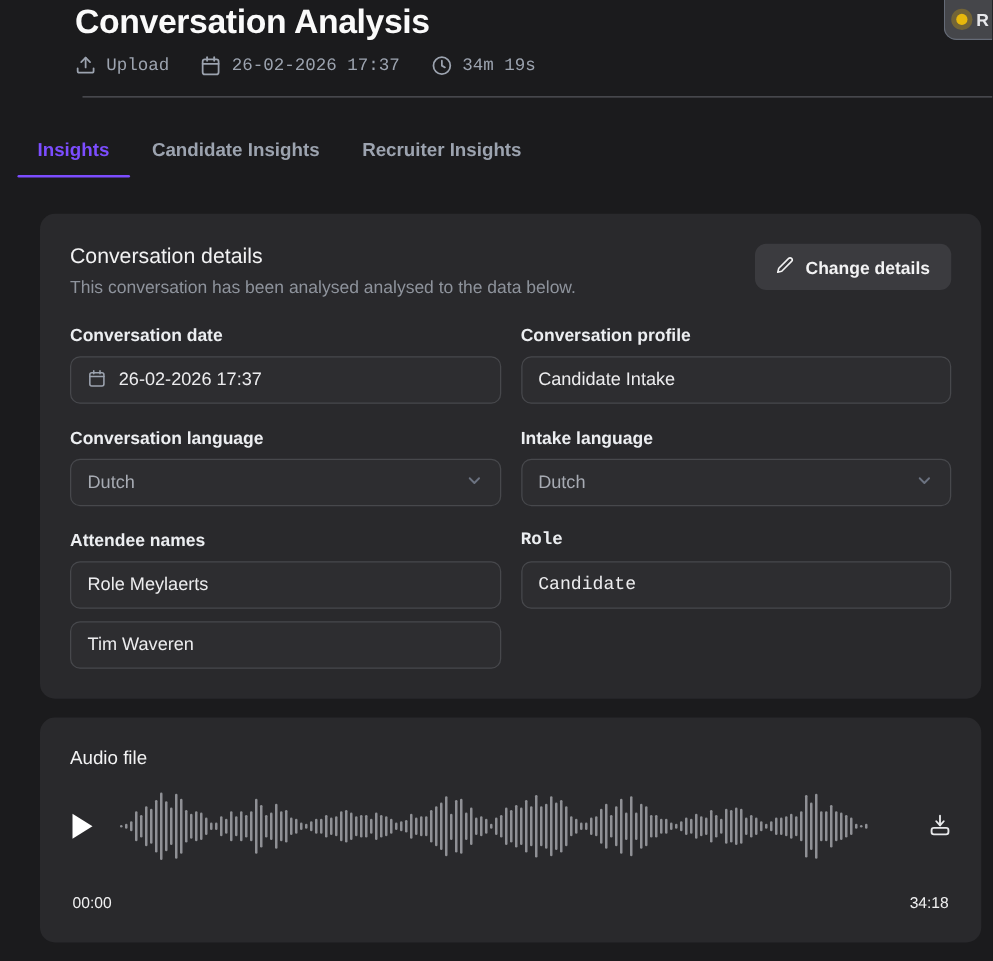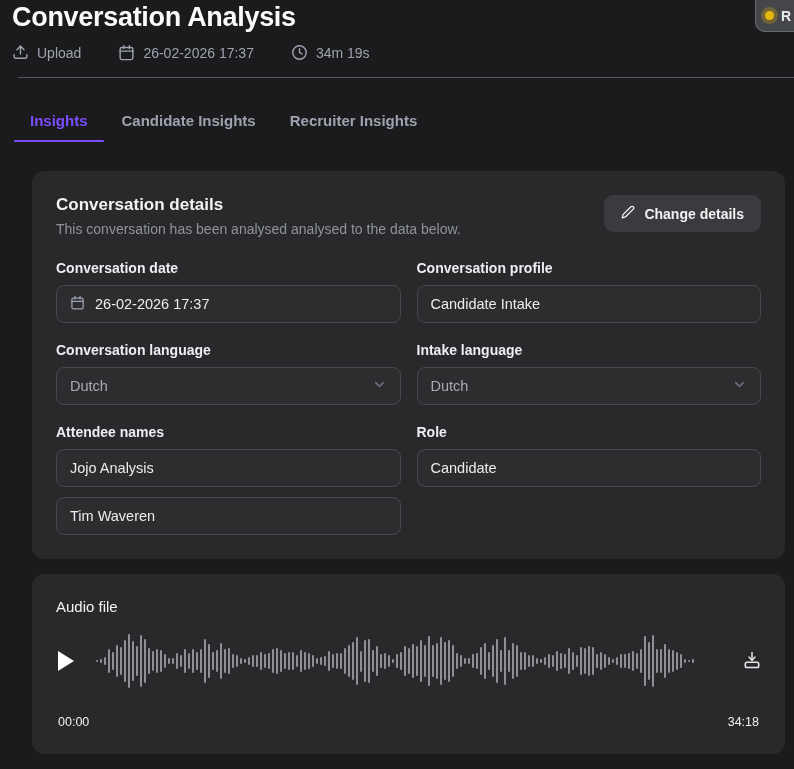--- a/index.html
+++ b/index.html
@@ -4,23 +4,23 @@
 <style>
   * { margin:0; padding:0; box-sizing:border-box; }
   html,body { width:794px; height:769px; overflow:hidden; }
   body {
     background:#1b1b1d;
     color:#f2f2f3;
     font-family:"Liberation Sans","DejaVu Sans",sans-serif;
     position:relative;
   }
   
-  .header { padding:2px 0 0 12px; position:relative; }
+  .header { padding:2px 0 0 12px; position:relative;margin-left:48px; }
   .page-title { font-size:27px; font-weight:700; letter-spacing:-0.3px; color:#fafafa; }
-  .meta-row { display:flex; align-items:center; gap:37px; margin-top:11px; color:#9ca3af; font-size:14px; }
+  .meta-row { display:flex; align-items:center; gap:25px; margin-top:11px; color:#9ca3af; font-size:14px;font-family:Liberation Mono, monospace; }
   .meta-item { display:flex; align-items:center; gap:8px; }
   .meta-item svg { display:block; }
   .top-divider { border-top:1px solid #56575c; margin-left:6px; margin-top:16px; }
 
   
   .status-partial {
     position:absolute; top:0; right:0;
     height:32px; min-width:39px;
     background:#45464a;
     border:1px solid #656b77; border-top:none; border-right:none;
@@ -42,21 +42,21 @@
   
   .card {
     background:#29292c;
     border-radius:12px;
     margin-left:32px; margin-right:9px;
   }
   .details-card { margin-top:29px; padding:24px 24px 24px; }
   .audio-card { margin-top:15px; padding:24px 24px 18px; height:180px; }
 
   .card-head { display:flex; justify-content:space-between; align-items:flex-start; margin-bottom:23px; }
-  .card-title { font-size:17px; font-weight:700; color:#f2f2f3; }
+  .card-title { font-size:17px; font-weight:400; color:#f2f2f3; }
   .card-subtitle { font-size:14px; color:#8e939c; margin-top:6px; }
   .change-btn {
     display:flex; align-items:center; gap:9px;
     background:#3b3b3f; border:none; color:#f2f2f3;
     font-family:inherit; font-size:14px; font-weight:700;
     padding:0 17px; height:37px; border-radius:9px; cursor:pointer; flex:none;
   }
 
   
   .form-grid { display:grid; grid-template-columns:1fr 1fr; column-gap:16px; row-gap:0; }
@@ -191,28 +191,28 @@
               <polyline points="6 9 12 15 18 9"></polyline>
             </svg>
         </span>
       </div>
     </div>
 
     <div class="field" style="margin-bottom:0;">
       <div class="field-label">Attendee names</div>
       <div class="stack">
         <div class="input">
-          <span>Jojo Analysis</span>
+          <span>Role Meylaerts</span>
         </div>
         <div class="input">
           <span>Tim Waveren</span>
         </div>
       </div>
     </div>
-    <div class="field" style="margin-bottom:11px;">
+    <div class="field" style="margin-bottom:11px;font-family:Liberation Mono, monospace;">
       <div class="field-label">Role</div>
       <div class="stack">
         <div class="input">
           <span>Candidate</span>
         </div>
       </div>
     </div>
   </div>
 </div>
 

